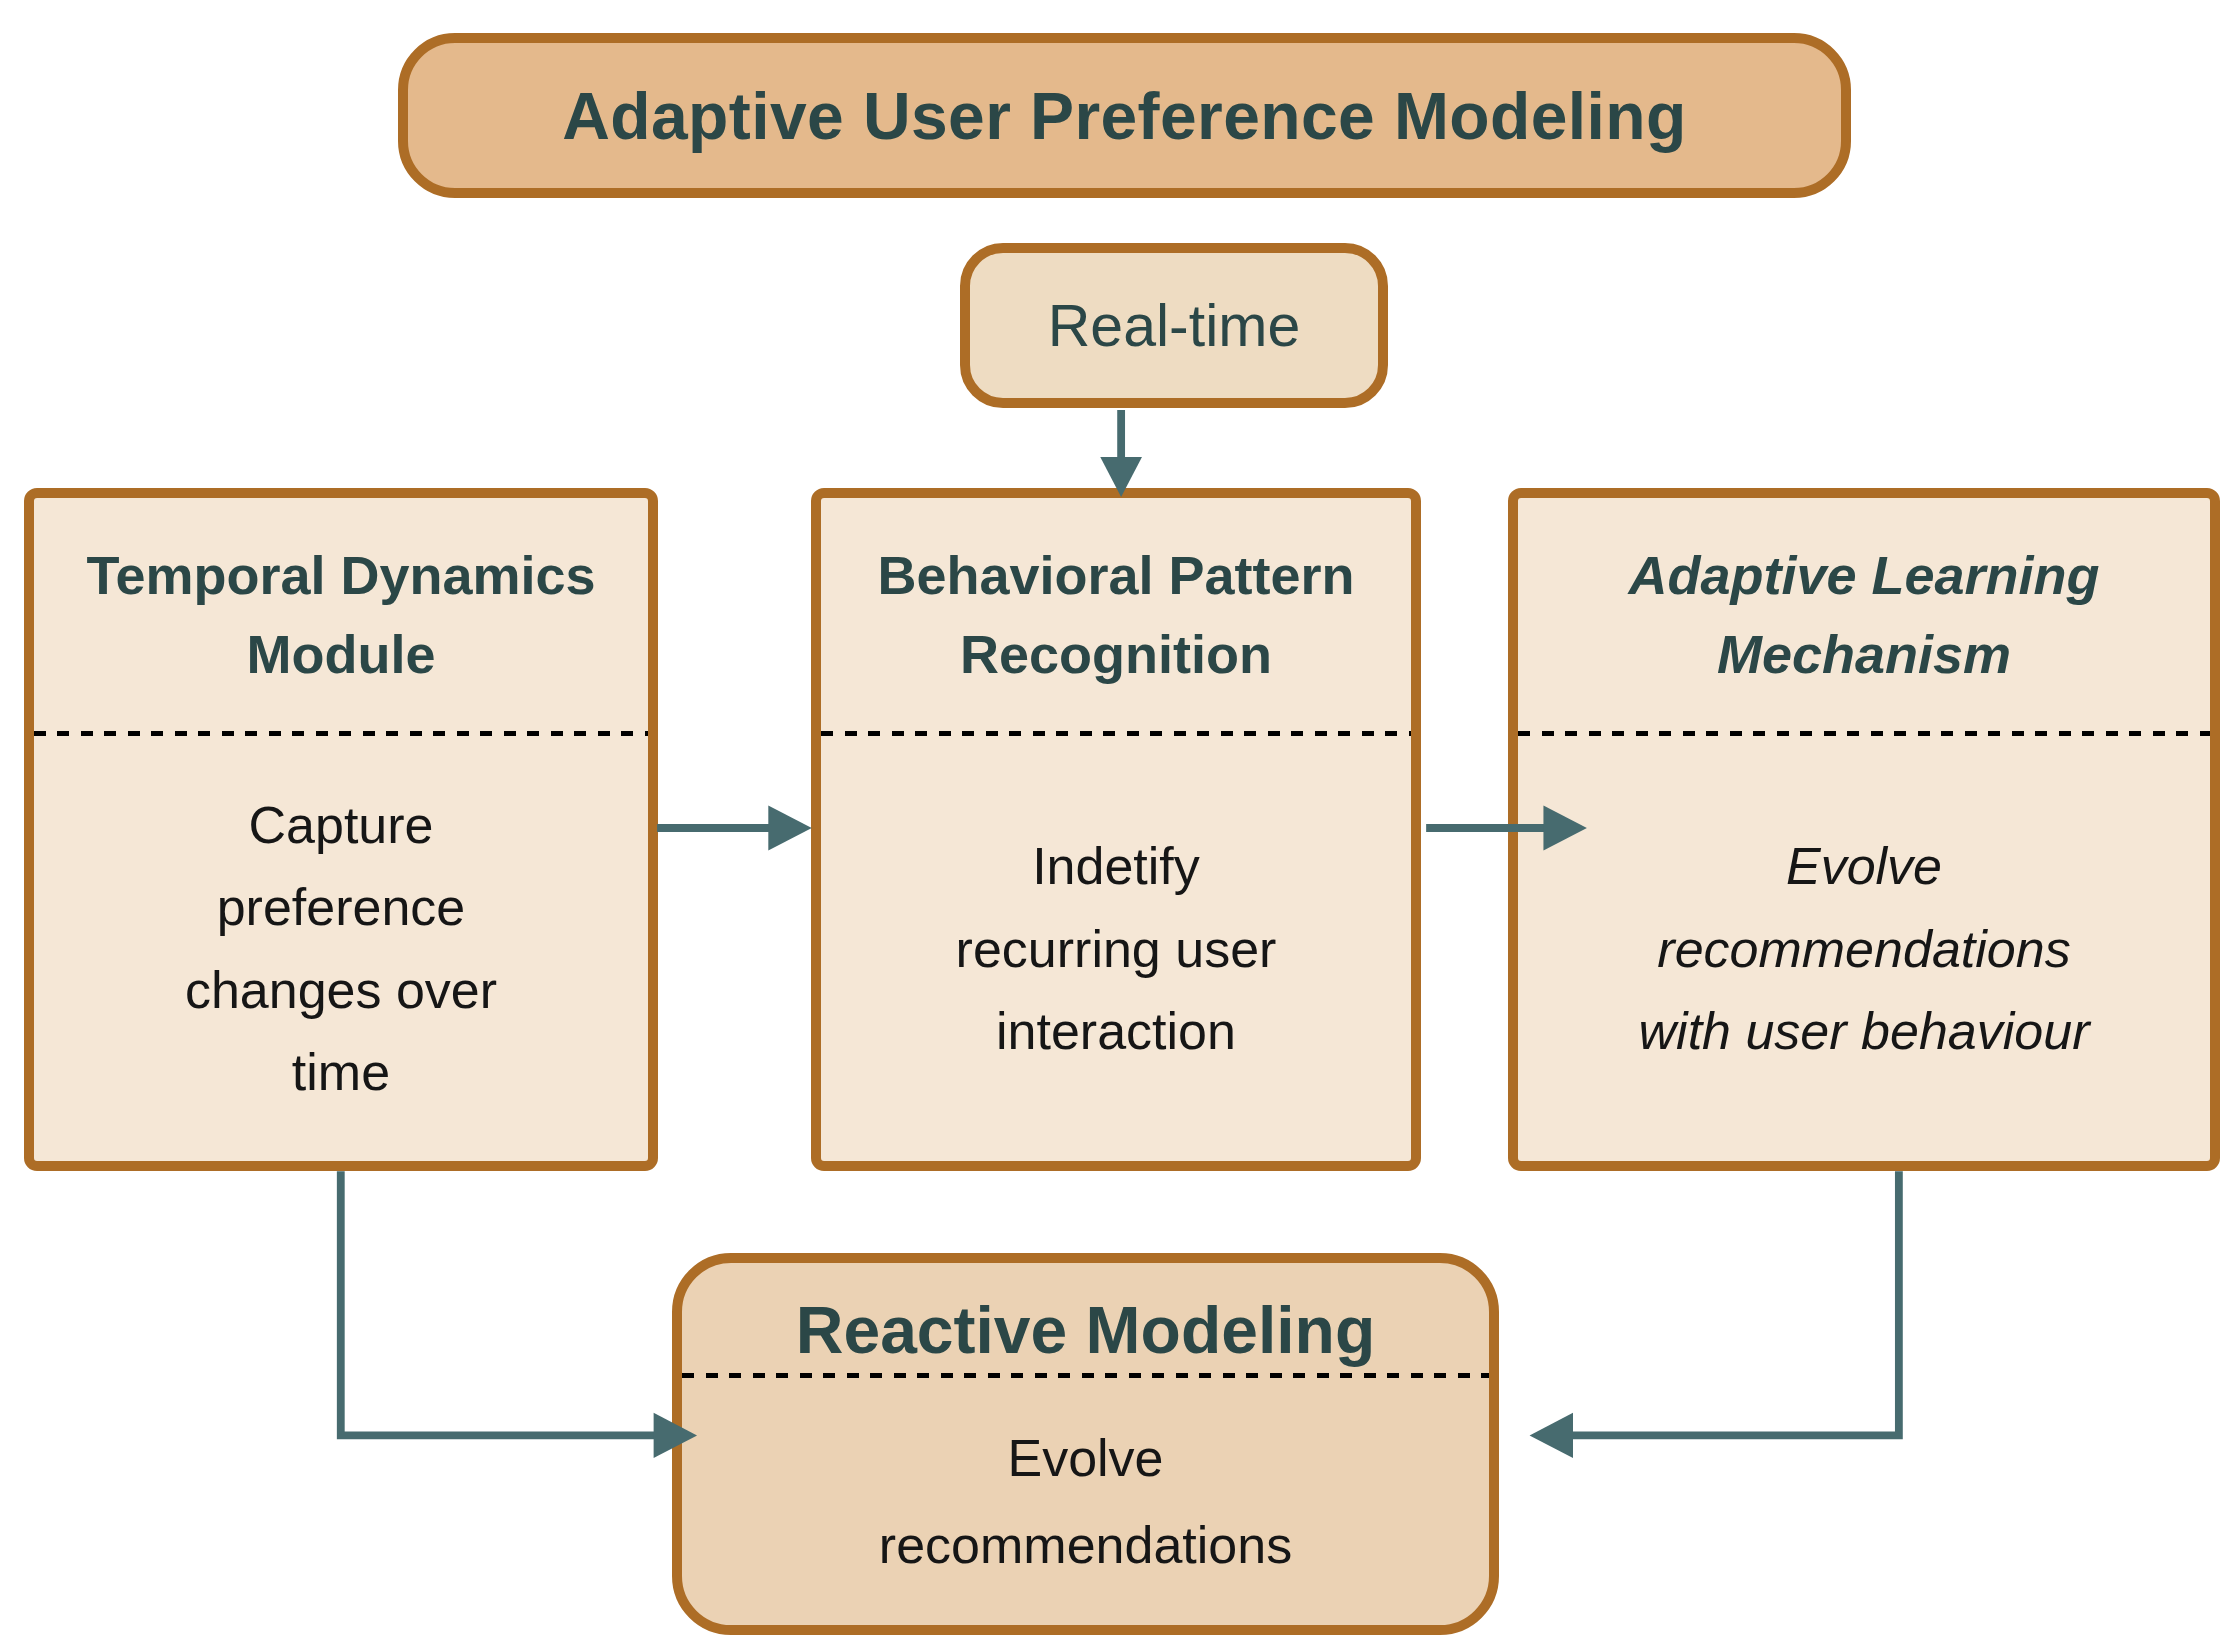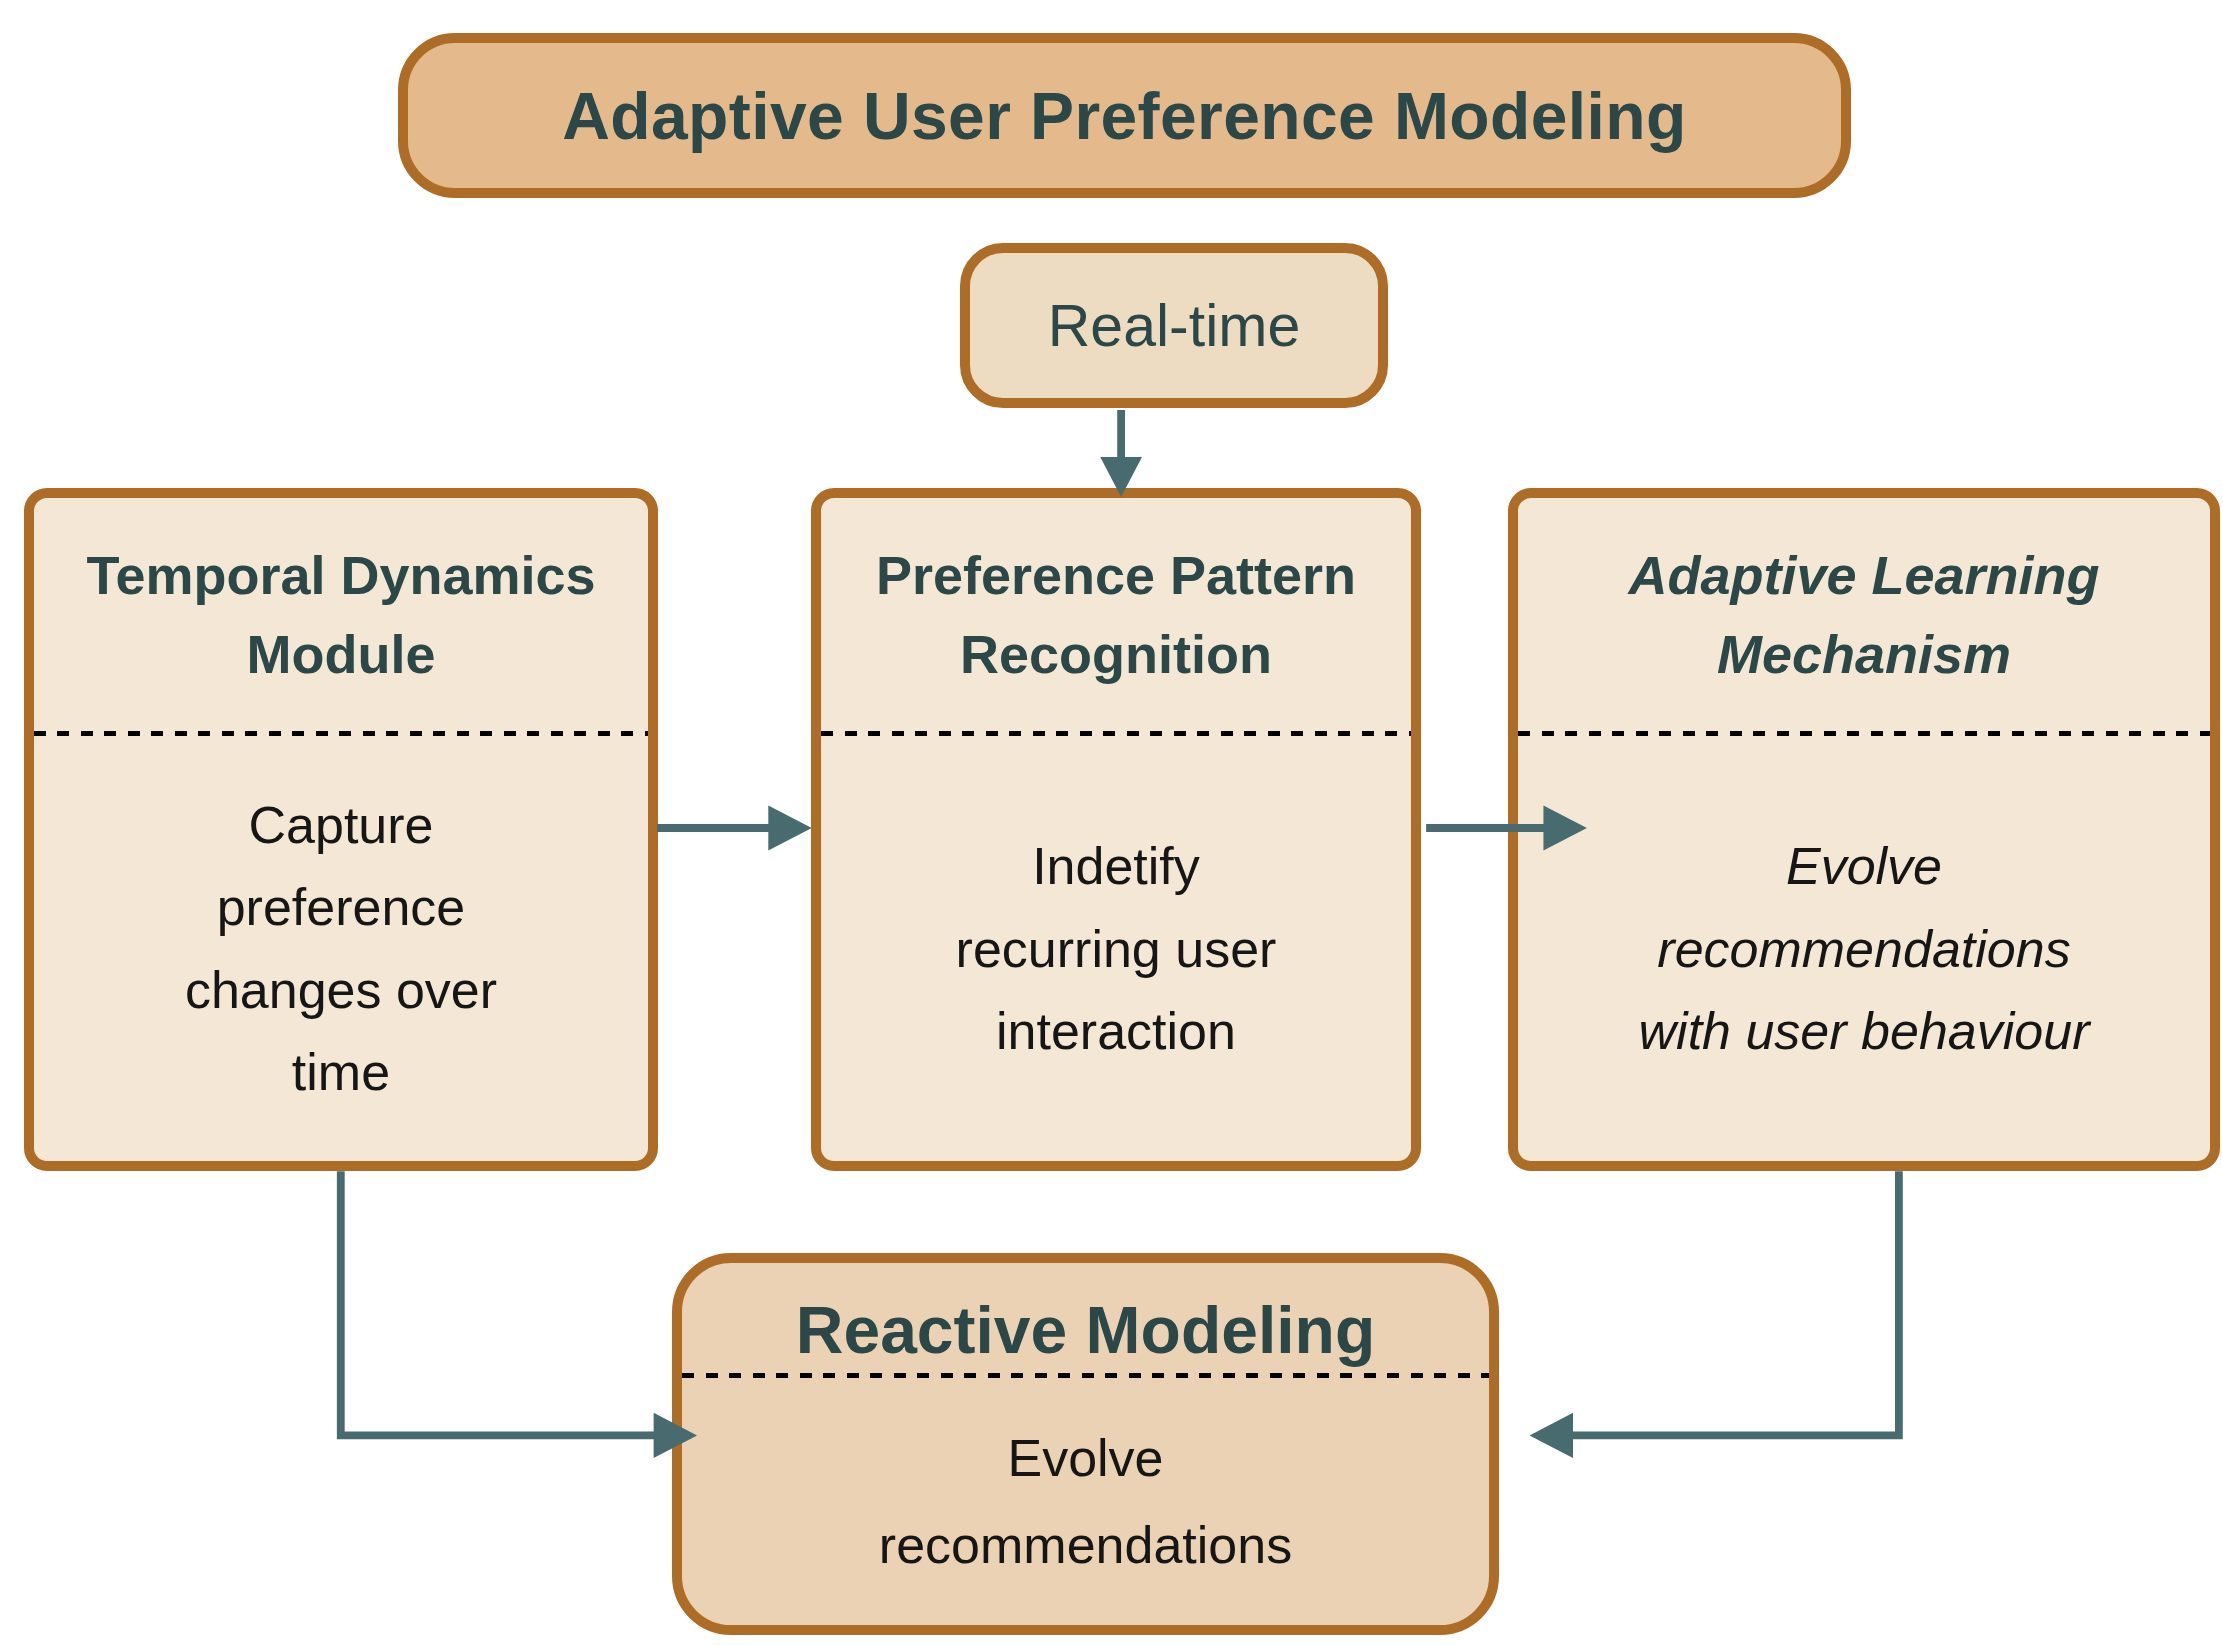--- a/index.html
+++ b/index.html
@@ -43,21 +43,21 @@
   }
 
   .realtime {
     left:960px; top:231px; width:428px; height:165px;
     border-radius:43px;
     background:var(--subtle-fill);
     flex-direction:row;
   }
   .realtime span { font-size:59px; color:var(--heading-teal); }
 
-  .module { width:634px; top:476px; height:683px; border-radius:23px; }
+  .module { width:634px; top:476px; height:683px; border-radius:13px; }
   .m1 { left:24px; }
   .m2 { left:811px; width:610px; }
   .m3 { left:1508px; width:712px;font-style:italic; }
 
   .module-header {
     height:233px;
     display:flex; align-items:center; justify-content:center;
     text-align:center; white-space:pre-line;
     font-size:54px; font-weight:700; color:var(--heading-teal);
     line-height:1.45; padding:0 8.7px;
@@ -122,21 +122,21 @@
     <div class="module-header">Temporal Dynamics
 Module</div>
     <div class="divider"></div>
     <div class="module-body">Capture
 preference
 changes over
 time</div>
   </div>
 
   <div class="node module m2">
-    <div class="module-header">Preference Pattern
+    <div class="module-header">Behavioral Pattern
 Recognition</div>
     <div class="divider"></div>
     <div class="module-body">Indetify
 recurring user
 interaction</div>
   </div>
 
   <div class="node module m3">
     <div class="module-header">Adaptive Learning
 Mechanism</div>

